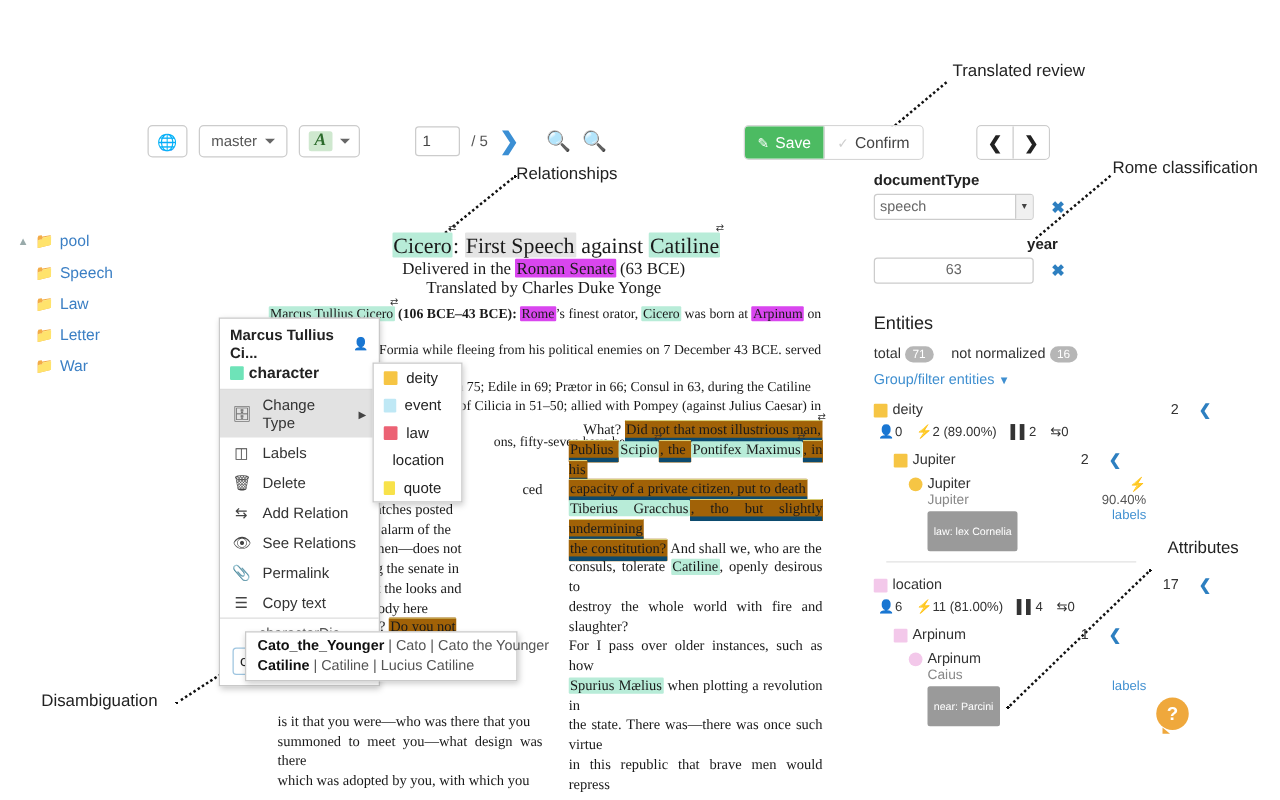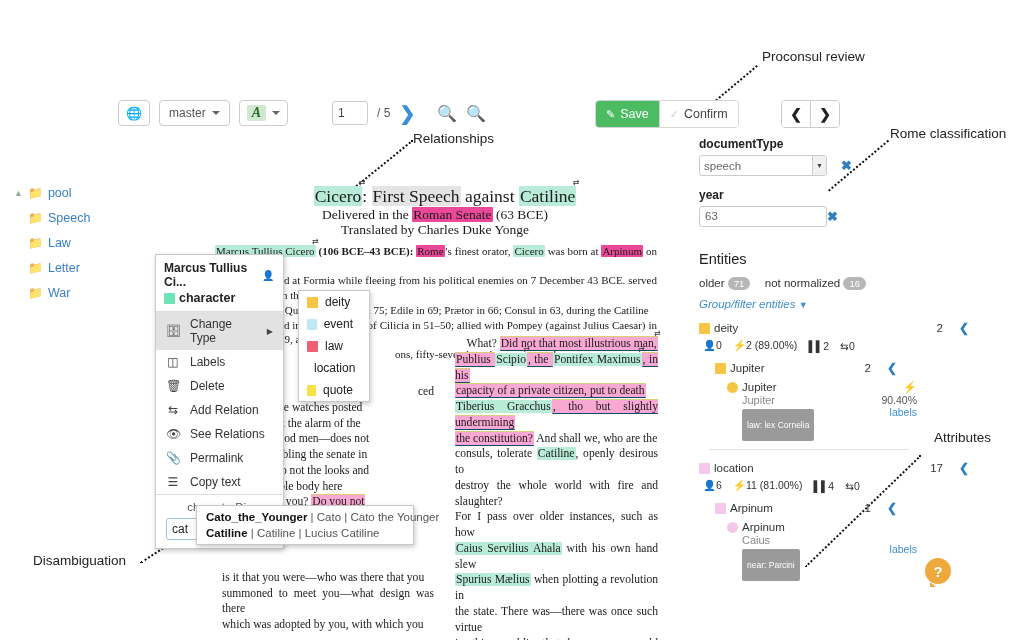--- a/index.html
+++ b/index.html
@@ -45,22 +45,22 @@
 
   
   .doc{position:absolute;font-family:"Liberation Serif",serif;color:#1a1a1a;}
   .doc-title{font-size:17.5px;text-align:center;}
   .doc-sub{font-size:13.5px;text-align:center;line-height:1.35;}
   .bio{font-size:11px;line-height:1.34;text-align:justify;}
   .col{font-size:11.6px;line-height:1.36;text-align:justify;font-family:"Liberation Serif",serif;}
 
   .e{border-radius:1px;padding:0 1px;position:relative;}
   .e-char{background:#b8ecd8;}
-  .e-loc{background:#ec4899;}
-  .e-quote{background:#f9a8d4;border-top:1px solid #d8cf7a;border-bottom:1px solid #0c4a6e;}
+  .e-loc{background:#d946ef;}
+  .e-quote{background:#a16207;border-top:1px solid #d8cf7a;border-bottom:4px solid #0c4a6e;}
   .e-grey{background:#e4e4e4;}
   .rel::after{content:"⇄";position:absolute;top:-8px;right:-3px;font-size:8px;color:#333;}
 
   
   .ctx{position:absolute;background:#fff;border:1px solid #c9c9c9;box-shadow:1px 2px 5px rgba(0,0,0,.22);font-family:"Liberation Sans",sans-serif;}
   .ctx-head{padding:6px 8px 2px 8px;font-weight:bold;font-size:12px;color:#222;display:flex;align-items:center;justify-content:space-between;}
   .ctx-type{padding:0px 8px 6px 8px;font-weight:bold;font-size:12.5px;color:#222;display:flex;align-items:center;gap:4px;border-bottom:1px solid #ddd;}
   .sw{width:11px;height:11px;display:inline-block;border-radius:1px;}
   .ctx-row{display:flex;align-items:center;gap:10px;padding:5px 10px;font-size:12px;color:#333;}
   .ctx-row.sel{background:#e2e2e2;}
@@ -97,21 +97,21 @@
   .tagchip{display:inline-block;background:#9a9a9a;color:#fff;font-size:8.5px;padding:11px 5px;border-radius:2px;}
   .labels{color:#3f8fd0;font-size:10.5px;}
   .pct{font-size:10.5px;color:#555;}
   .hr{border-top:1px solid #e2e2e2;}
   .helpbtn{width:26px;height:26px;border-radius:50%;background:#efa83c;color:#fff;font-weight:bold;font-size:15px;display:flex;align-items:center;justify-content:center;position:relative;}
   .helpbtn::after{content:"";position:absolute;bottom:-3px;left:5px;border-left:6px solid #efa83c;border-top:5px solid transparent;border-bottom:0;}
 </style>
 </head>
 <body>
 
-<div class="callout" style="left:762px;top:49px;">Proconsul review</div>
+<div class="callout" style="left:762px;top:49px;">Translated review</div>
 <div class="dots" style="left:703px;top:110px;width:70px;transform:rotate(-40deg);"></div>
 
 <div class="callout" style="left:890px;top:126px;">Rome classification</div>
 <div class="dots" style="left:828px;top:190px;width:78px;transform:rotate(-40deg);"></div>
 
 <div class="callout" style="left:413px;top:131px;">Relationships</div>
 <div class="dots" style="left:350px;top:190px;width:80px;transform:rotate(-39deg);"></div>
 
 <div class="callout" style="left:934px;top:430px;">Attributes</div>
 <div class="dots" style="left:805px;top:566px;width:160px;transform:rotate(-44deg);"></div>
@@ -218,28 +218,27 @@
 
 <div class="doc col" style="left:455px;top:336px;width:203px;">
   <div>&nbsp;&nbsp;&nbsp;&nbsp;What? <span class="e e-quote rel">Did not that most illustrious man,</span></div>
   <div><span class="e e-quote">Publius </span><span class="e e-char rel">Scipio</span><span class="e e-quote">, the </span><span class="e e-char rel">Pontifex Maximus</span><span class="e e-quote">, in his</span></div>
   <div><span class="e e-quote">capacity  of  a  private  citizen,  put  to  death</span></div>
   <div><span class="e e-char">Tiberius Gracchus</span><span class="e e-quote">, tho but slightly undermining</span></div>
   <div><span class="e e-quote">the constitution?</span> And shall we, who are the</div>
   <div>consuls, tolerate <span class="e e-char">Catiline</span>, openly desirous to</div>
   <div>destroy the whole world with fire and slaughter?</div>
   <div>For I pass over older instances, such as how</div>
-  <div><span class="e e-char">Caius Servilius Ahala</span> with his own hand slew</div>
   <div><span class="e e-char">Spurius Mælius</span> when plotting a revolution in</div>
   <div>the state. There was—there was once such virtue</div>
   <div>in this republic that brave men would repress</div>
 
 </div>
 
-<div class="ctx" style="left:155px;top:254px;width:127px;">
+<div class="ctx" style="left:175px;top:254px;width:127px;">
   <div class="ctx-head">
     <span>Marcus Tullius Ci...</span>
     <span style="color:#777;font-size:10px;">👤</span>
   </div>
   <div class="ctx-type">
     <span class="sw" style="background:#6ee3b8;"></span>
     <span>character</span>
   </div>
   <div class="ctx-row sel">
     <span class="ctx-ico">🗄</span>
@@ -314,39 +313,39 @@
     <div class="rp-label">documentType</div>
     <div style="display:flex;align-items:center;gap:14px;">
       <div class="rp-select">
         <span>speech</span>
         <span class="selcaret">▼</span>
       </div>
       <span class="xmark">✖</span>
     </div>
   </div>
 
-  <div style="margin-top:12px;">
+  <div style="margin-top:12px;text-align:center;">
     <div class="rp-label">year</div>
-    <div style="display:flex;align-items:center;">
+    <div style="display:flex;align-items:center;gap:14px;">
       <div class="rp-input">63</div>
       <span class="xmark">✖</span>
     </div>
   </div>
 
   <div class="ent-title" style="margin-top:24px;">Entities</div>
 
   <div style="margin-top:10px;font-size:11.5px;color:#333;">
-    <span>older</span>
+    <span>total</span>
     <span class="pill">71</span>
     <span style="display:inline-block;width:8px;"></span>
     <span>not normalized</span>
     <span class="pill">16</span>
   </div>
 
-  <div class="grpfilter" style="margin-top:8px;font-style:italic;">
+  <div class="grpfilter" style="margin-top:8px;">
     <span>Group/filter entities</span>
     <span style="font-size:9px;">▼</span>
   </div>
 
   <div style="margin-top:11px;">
     <div class="grow">
       <span class="gsq" style="background:#f6c544;"></span>
       <span>deity</span>
       <span class="gcount">2</span>
       <span class="gchev">❮</span>

